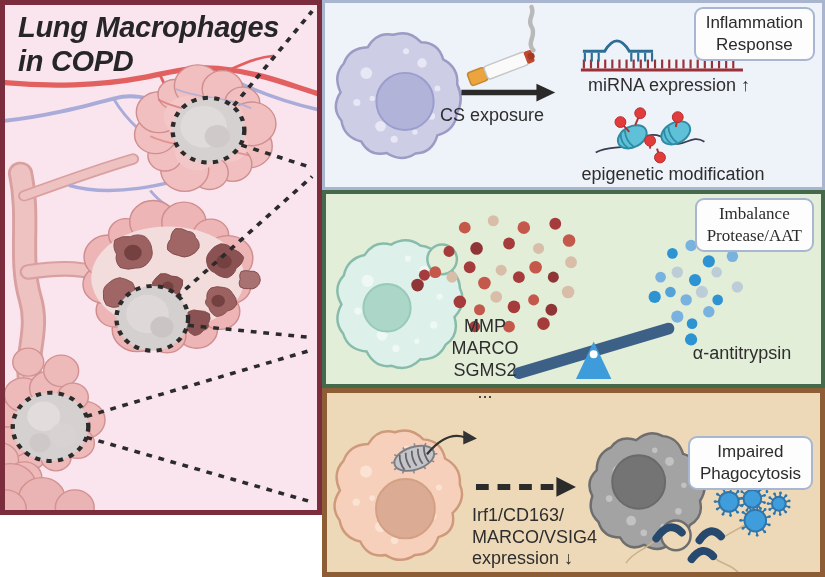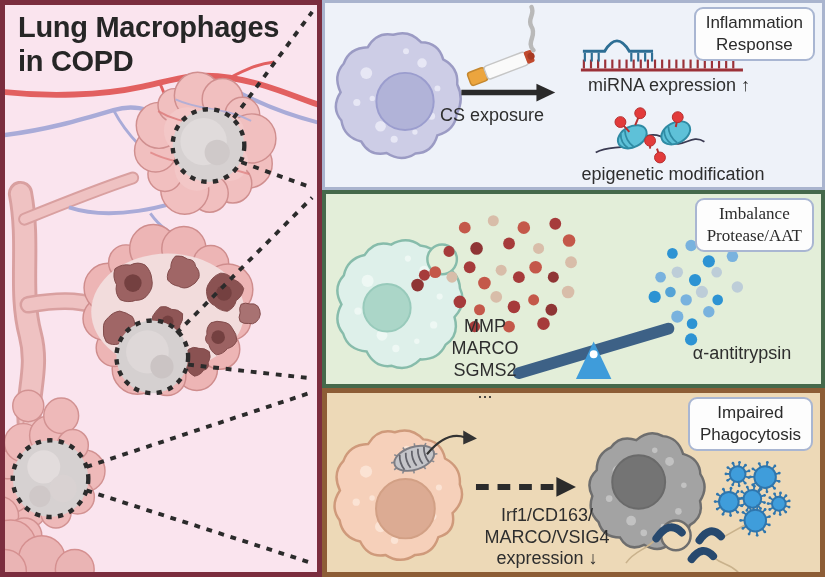--- a/index.html
+++ b/index.html
@@ -1,38 +1,38 @@
 <!DOCTYPE html>
 <html><head>
 <meta charset="utf-8">
 <style>
   html,body{margin:0;padding:0;background:#ffffff;}
   #canvas{position:relative;width:825px;height:577px;overflow:hidden;
           font-family:"Liberation Sans",sans-serif;background:#fff;}
-  #left-panel{position:absolute;left:0;top:0;width:322px;height:577px;
-              box-sizing:border-box;border:5px solid #7b2d3e;background:#fae4ee;}
+  #left-panel{position:absolute;left:0;top:0;width:322px;height:515px;
+              box-sizing:border-box;border:5px solid #7b2d3e;background:#fae4ee;font-style:italic;}
   .panel{position:absolute;left:322px;width:503px;box-sizing:border-box;border-style:solid;}
   #panel-1{top:0;height:190px;border-width:3px;}
   #panel-2{top:190px;height:198px;border-width:4px;}
   #panel-3{top:388px;height:189px;border-width:5px;}
   .art{position:absolute;left:0;top:0;width:100%;height:100%;}
   #figure-title{position:absolute;left:13px;top:6px;font-size:29px;font-weight:bold;
                 line-height:1.16;color:#262626;white-space:pre-line;letter-spacing:-0.3px;z-index:5;}
   .label-box{position:absolute;top:4px;right:7px;background:#fdfdfd;border:2px solid #a9b6d2;
              border-radius:9px;padding:3px 10px;font-size:17px;line-height:1.28;color:#2b2b2b;
              text-align:center;white-space:pre-line;z-index:5;}
   .cap{position:absolute;color:#2e2e2e;font-size:18px;line-height:1.22;white-space:pre-line;z-index:4;}
   .cap.center{text-align:center;}
   #cap-cs{left:115px;top:102px;width:135px;}
   #cap-mirna{left:234px;top:72px;width:220px;}
   #cap-epi{left:238px;top:161px;width:220px;}
   #cap-prot{left:95px;top:121px;width:128px;line-height:22px;}
   #cap-aat{left:331px;top:149px;width:170px;}
   #cap-mito{left:113px;top:29px;width:170px;line-height:21px;}
-  #cap-expr{left:145px;top:112px;width:150px;line-height:21.5px;text-align:center;}
+  #cap-expr{left:145px;top:112px;width:150px;line-height:21.5px;text-align:left;}
 </style>
 </head>
 <body>
 
 <div id="canvas">
 
   <div id="left-panel" style="background: rgb(250, 228, 238); border-color: rgb(123, 45, 62);">
     <svg id="lung-svg" class="art" viewBox="0 0 322 577" preserveAspectRatio="none">
         <g>
           <path d="M16,192 C26,245 14,290 26,335 C36,372 20,400 26,432" fill="none" stroke="#d9a0a0" stroke-width="26" stroke-linecap="round"></path>
@@ -551,17 +551,17 @@
           <line x1="444.3" y1="120.8" x2="447.0" y2="117.8" stroke="#2f76ad" stroke-width="1.8"></line>
           <circle cx="447.0" cy="117.8" r="1.4" fill="#2f76ad"></circle>
           <line x1="447.6" y1="126.1" x2="451.5" y2="125.0" stroke="#2f76ad" stroke-width="1.8"></line>
           <circle cx="451.5" cy="125.0" r="1.4" fill="#2f76ad"></circle>
           <circle cx="437" cy="129" r="11" fill="#3f9ddb" stroke="#2f76ad" stroke-width="2"></circle>
         </g>
       </svg>
     <div class="cap" id="cap-expr">Irf1/CD163/
 MARCO/VSIG4
 expression ↓</div>
-    <div class="label-box" style="border-color: rgb(169, 182, 210);">Impaired
+    <div class="label-box" style="border-color: rgb(169, 182, 210); margin-top: 39px;">Impaired
 Phagocytosis</div>
   </div>
 
 </div>
 
 </body></html>

